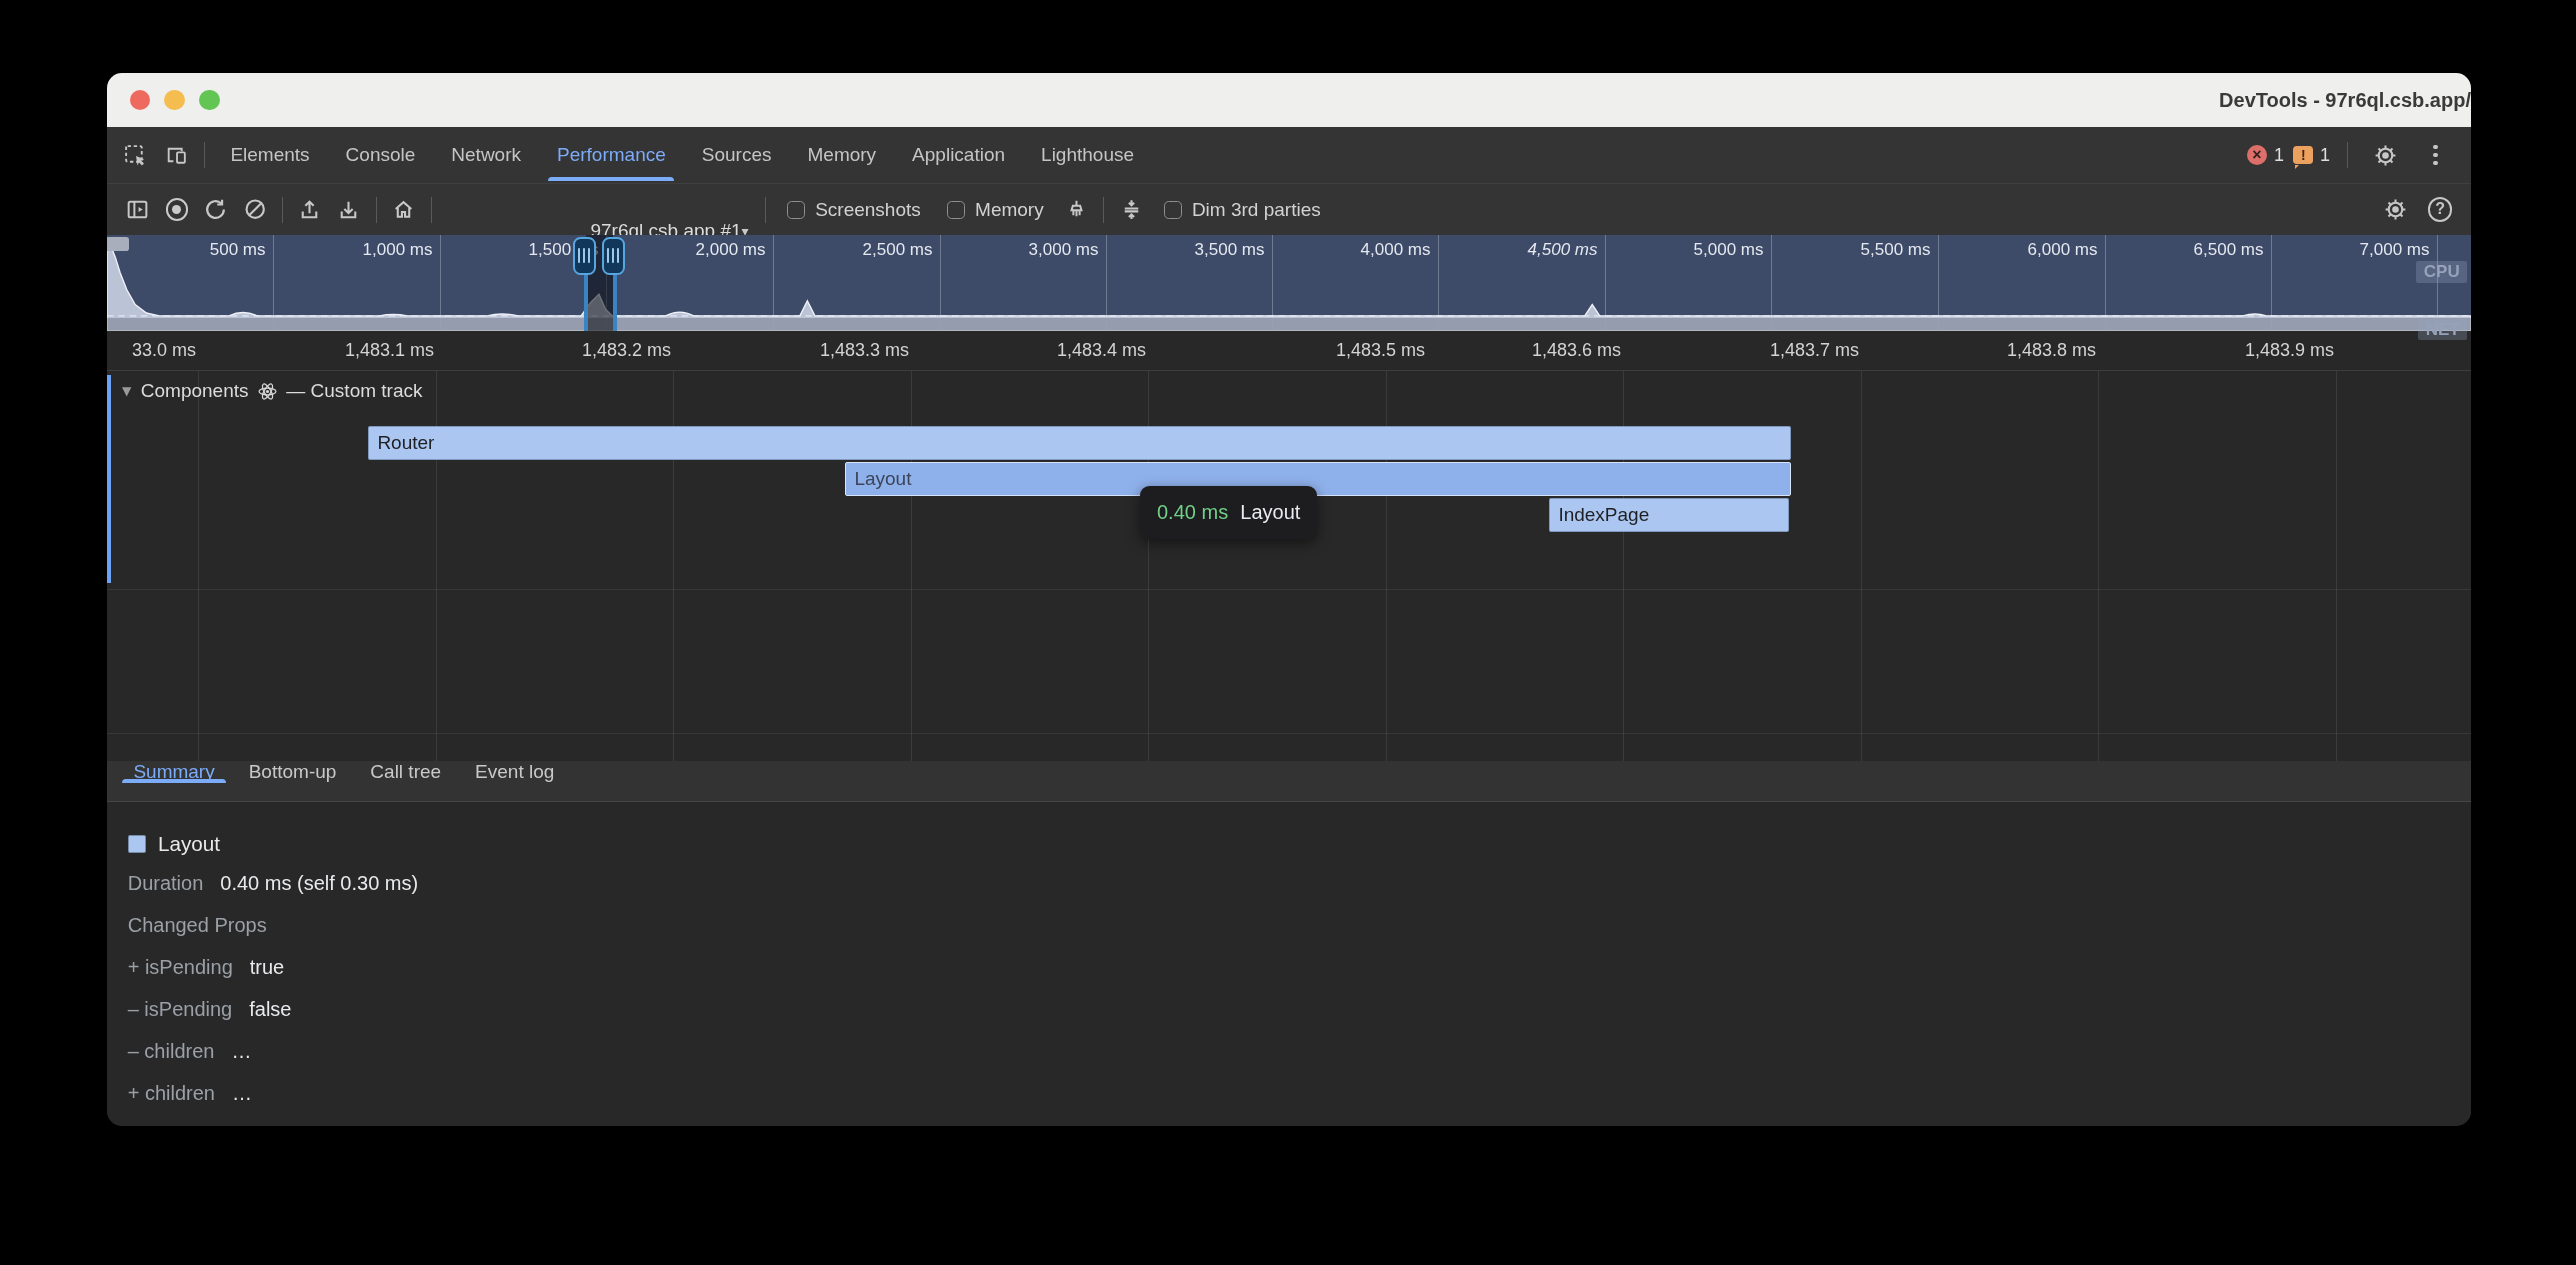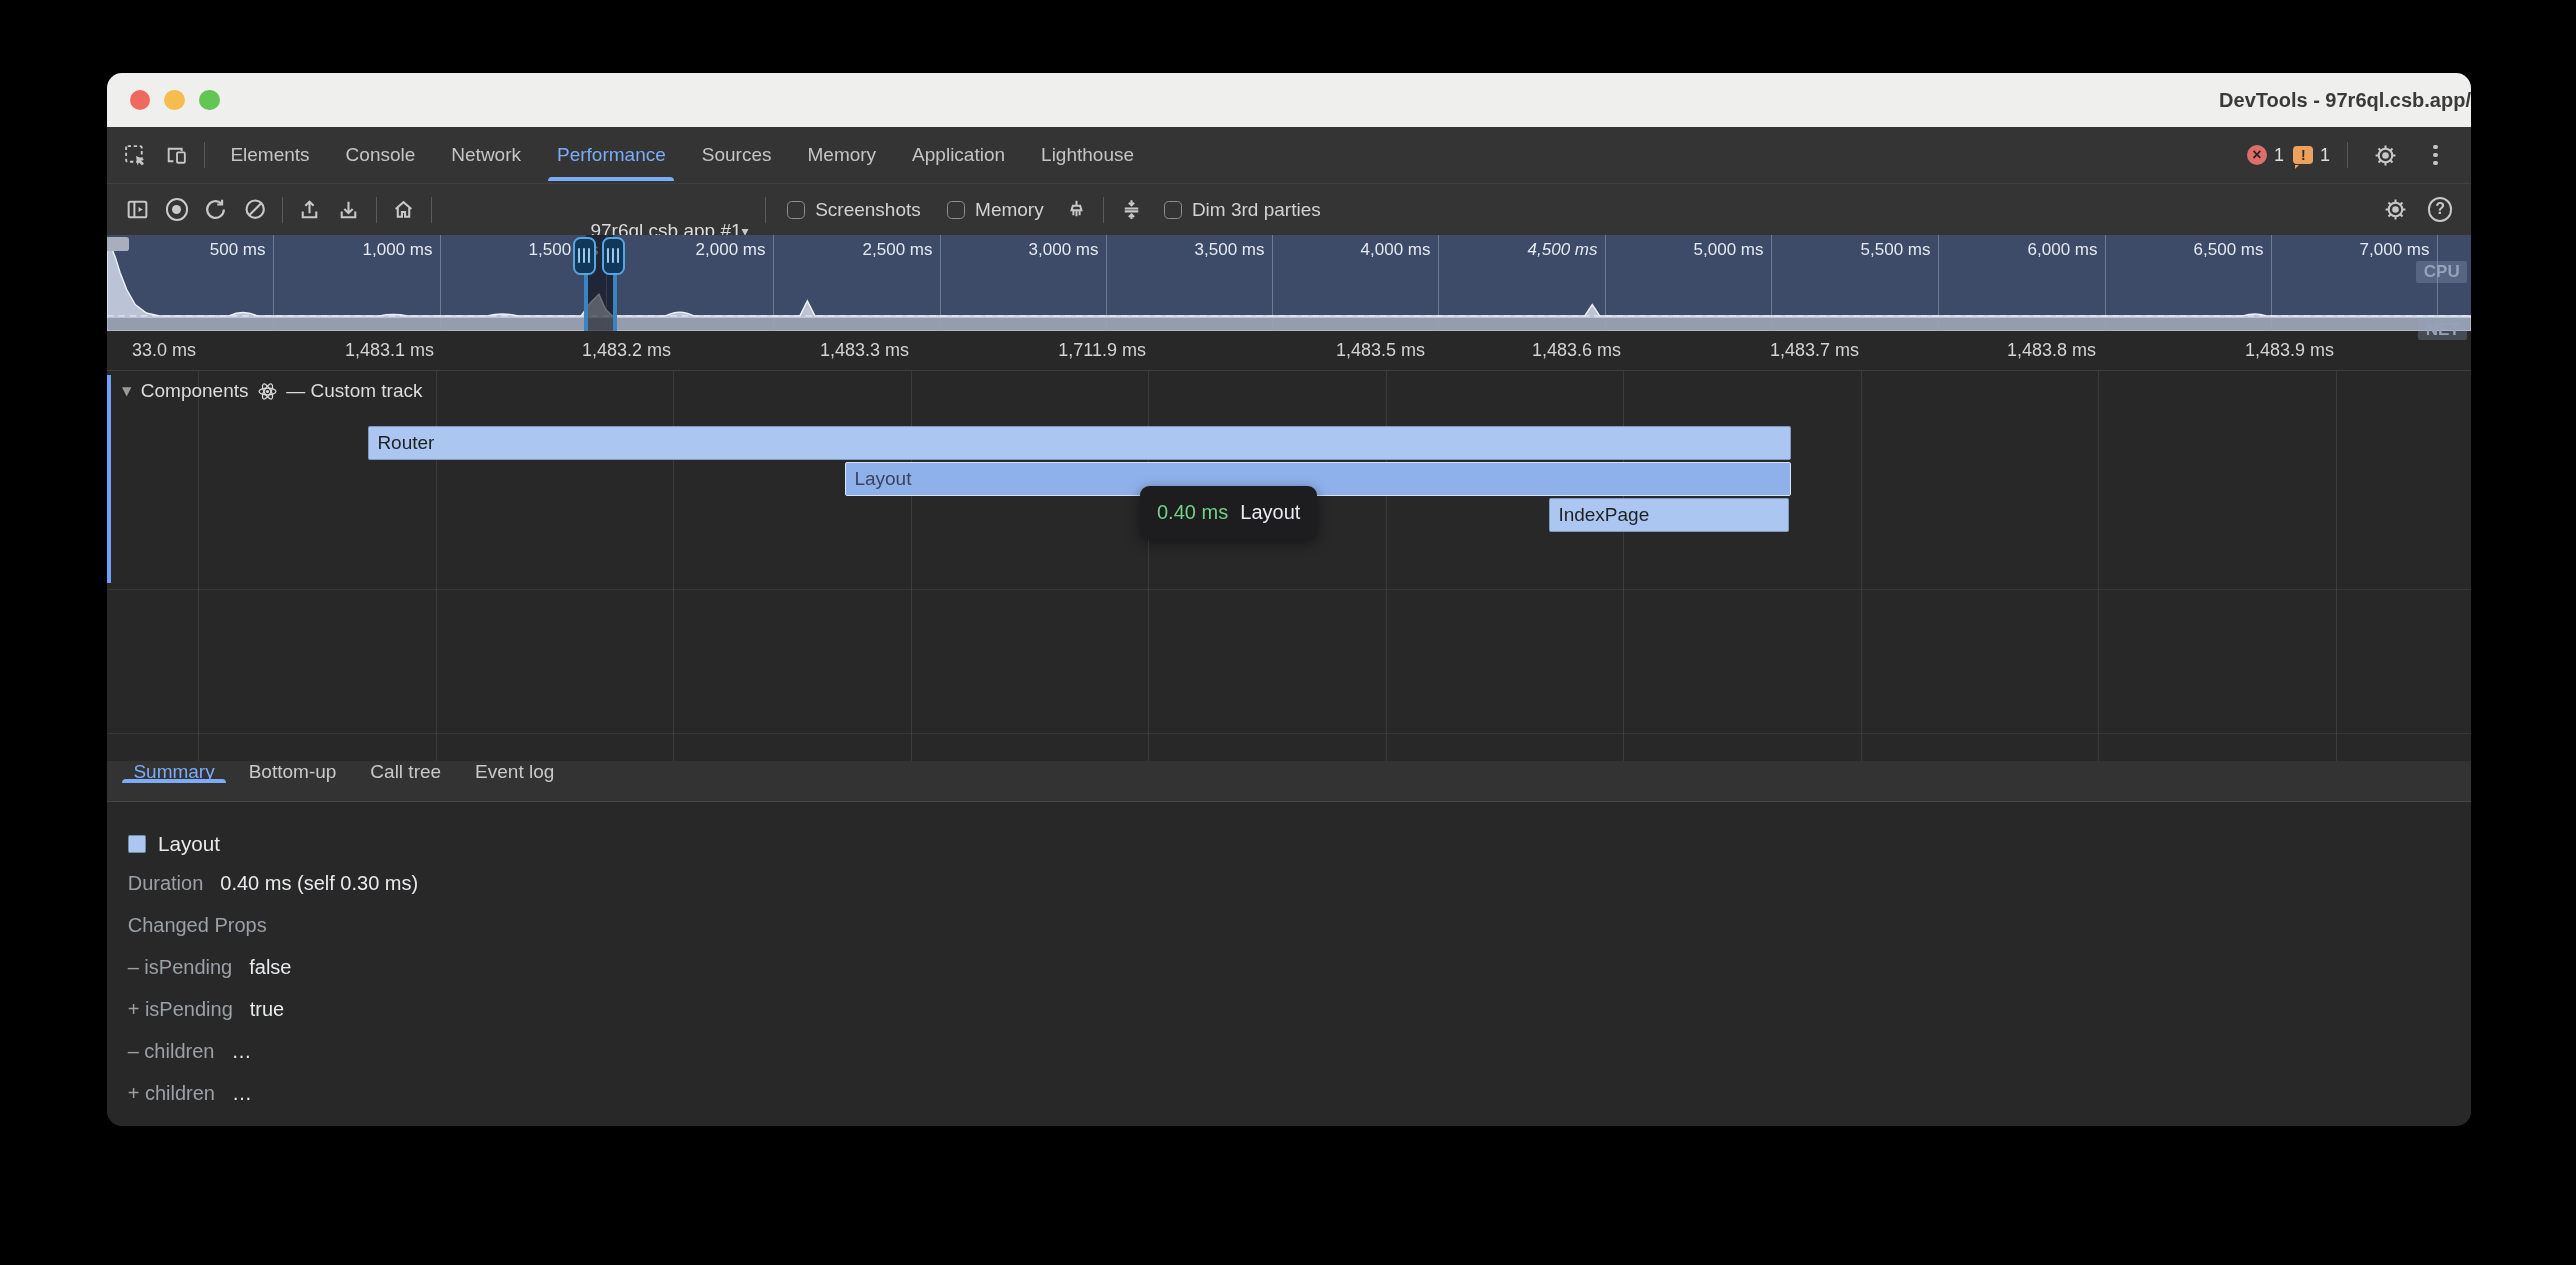--- a/index.html
+++ b/index.html
@@ -303,21 +303,21 @@
           <i></i>
         </div>
       <span class="side-chip chip-cpu">CPU</span>
       <span class="side-chip chip-net">NET</span>
     </div>
     <div class="ruler" id="detail-ruler">
         <div class="ruler-label" style="left: 89px;">33.0 ms</div>
         <div class="ruler-label" style="left: 327px;">1,483.1 ms</div>
         <div class="ruler-label" style="left: 564px;">1,483.2 ms</div>
         <div class="ruler-label" style="left: 802px;">1,483.3 ms</div>
-        <div class="ruler-label" style="left: 1039px;">1,711.9 ms</div>
+        <div class="ruler-label" style="left: 1039px;">1,483.4 ms</div>
         <div class="ruler-label" style="left: 1318px;">1,483.5 ms</div>
         <div class="ruler-label" style="left: 1514px;">1,483.6 ms</div>
         <div class="ruler-label" style="left: 1752px;">1,483.7 ms</div>
         <div class="ruler-label" style="left: 1989px;">1,483.8 ms</div>
         <div class="ruler-label" style="left: 2227px;">1,483.9 ms</div>
       </div>
   </div>
 
   <div class="flame" id="flame">
       <div class="fl-gridv" style="left: 2229px;"></div>
@@ -367,28 +367,28 @@
     </div>
     <div id="sum-rows">
         <div class="sum-row">
           <div class="lab">Duration</div>
           <div class="val">0.40 ms (self 0.30 ms)</div>
         </div>
         <div class="sum-row">
           <div class="lab">Changed Props</div>
         </div>
         <div class="sum-row">
+          <div class="lab">+ isPending</div>
+          <div class="val">true</div>
+        </div>
+        <div class="sum-row">
           <div class="lab">– isPending</div>
           <div class="val">false</div>
         </div>
         <div class="sum-row">
-          <div class="lab">+ isPending</div>
-          <div class="val">true</div>
-        </div>
-        <div class="sum-row">
           <div class="lab">– children</div>
           <div class="val">…</div>
         </div>
         <div class="sum-row">
           <div class="lab">+ children</div>
           <div class="val">…</div>
         </div>
       </div>
   </div>
 

